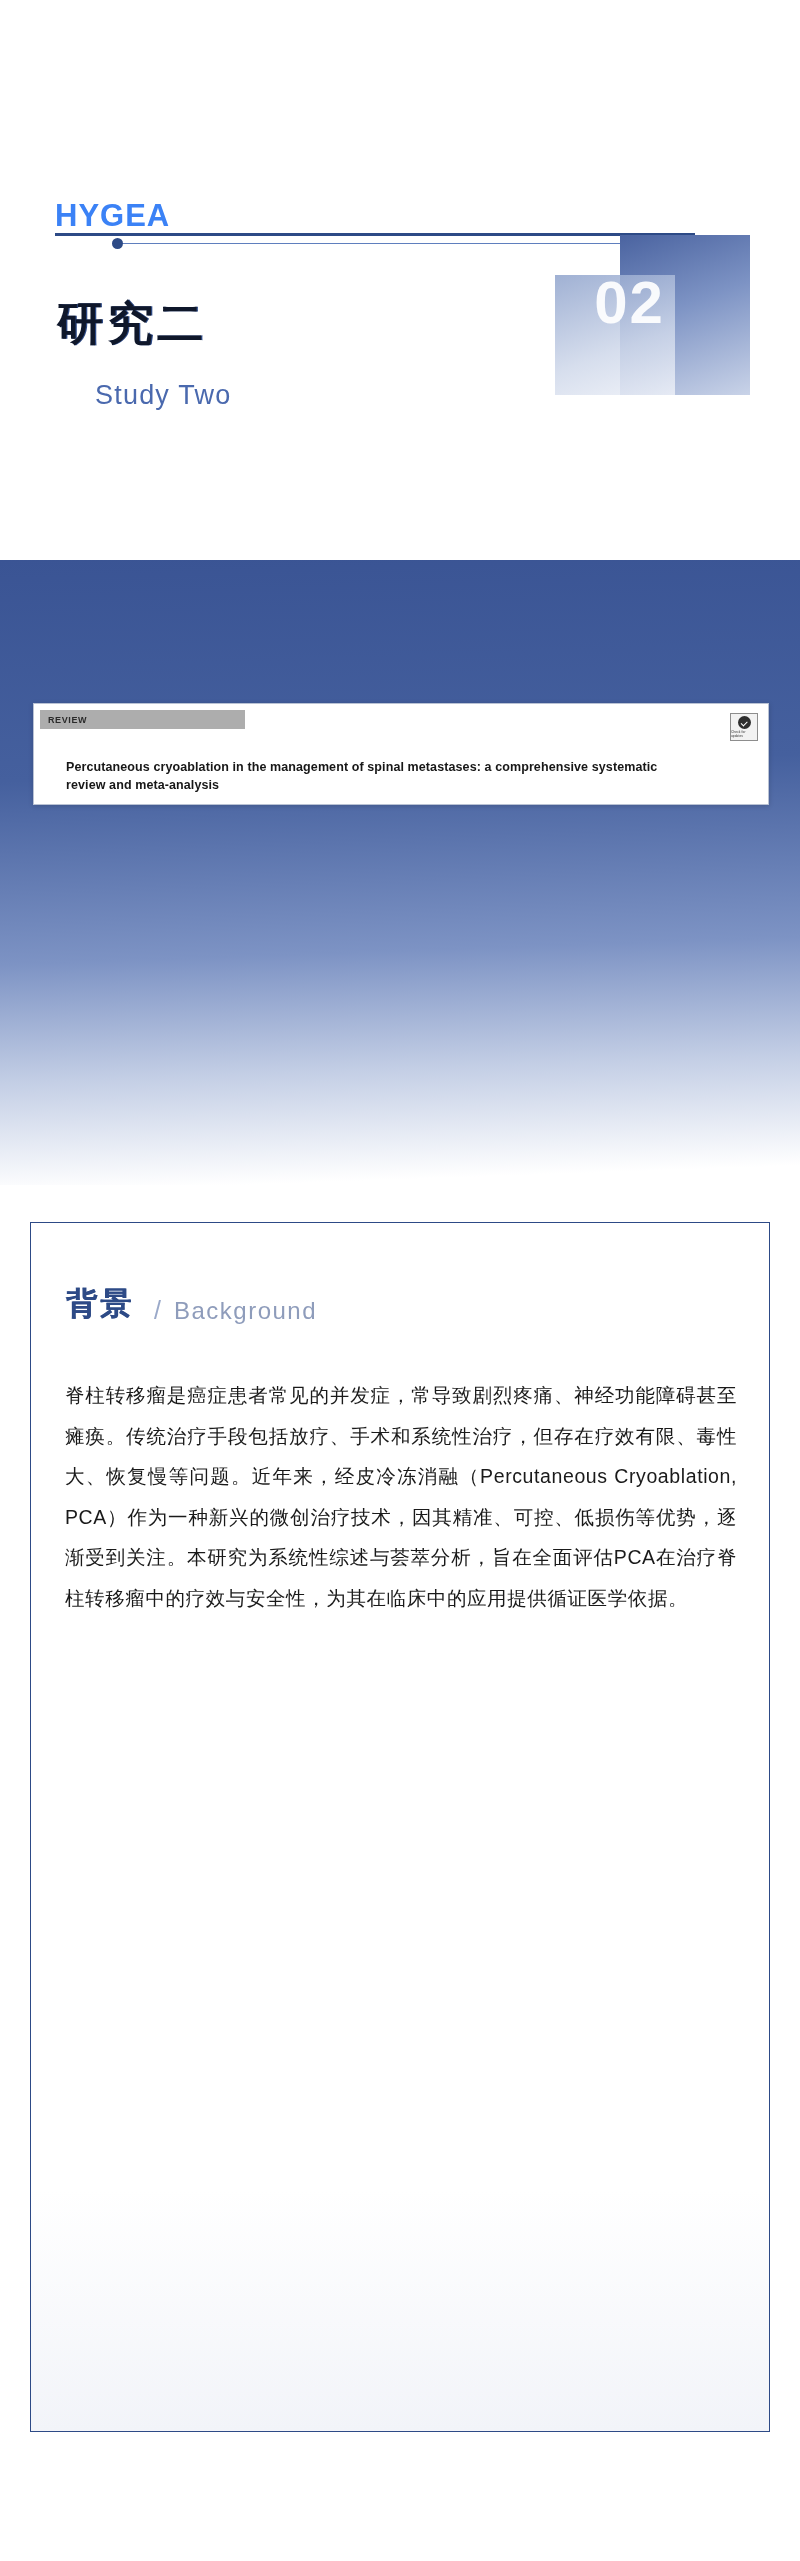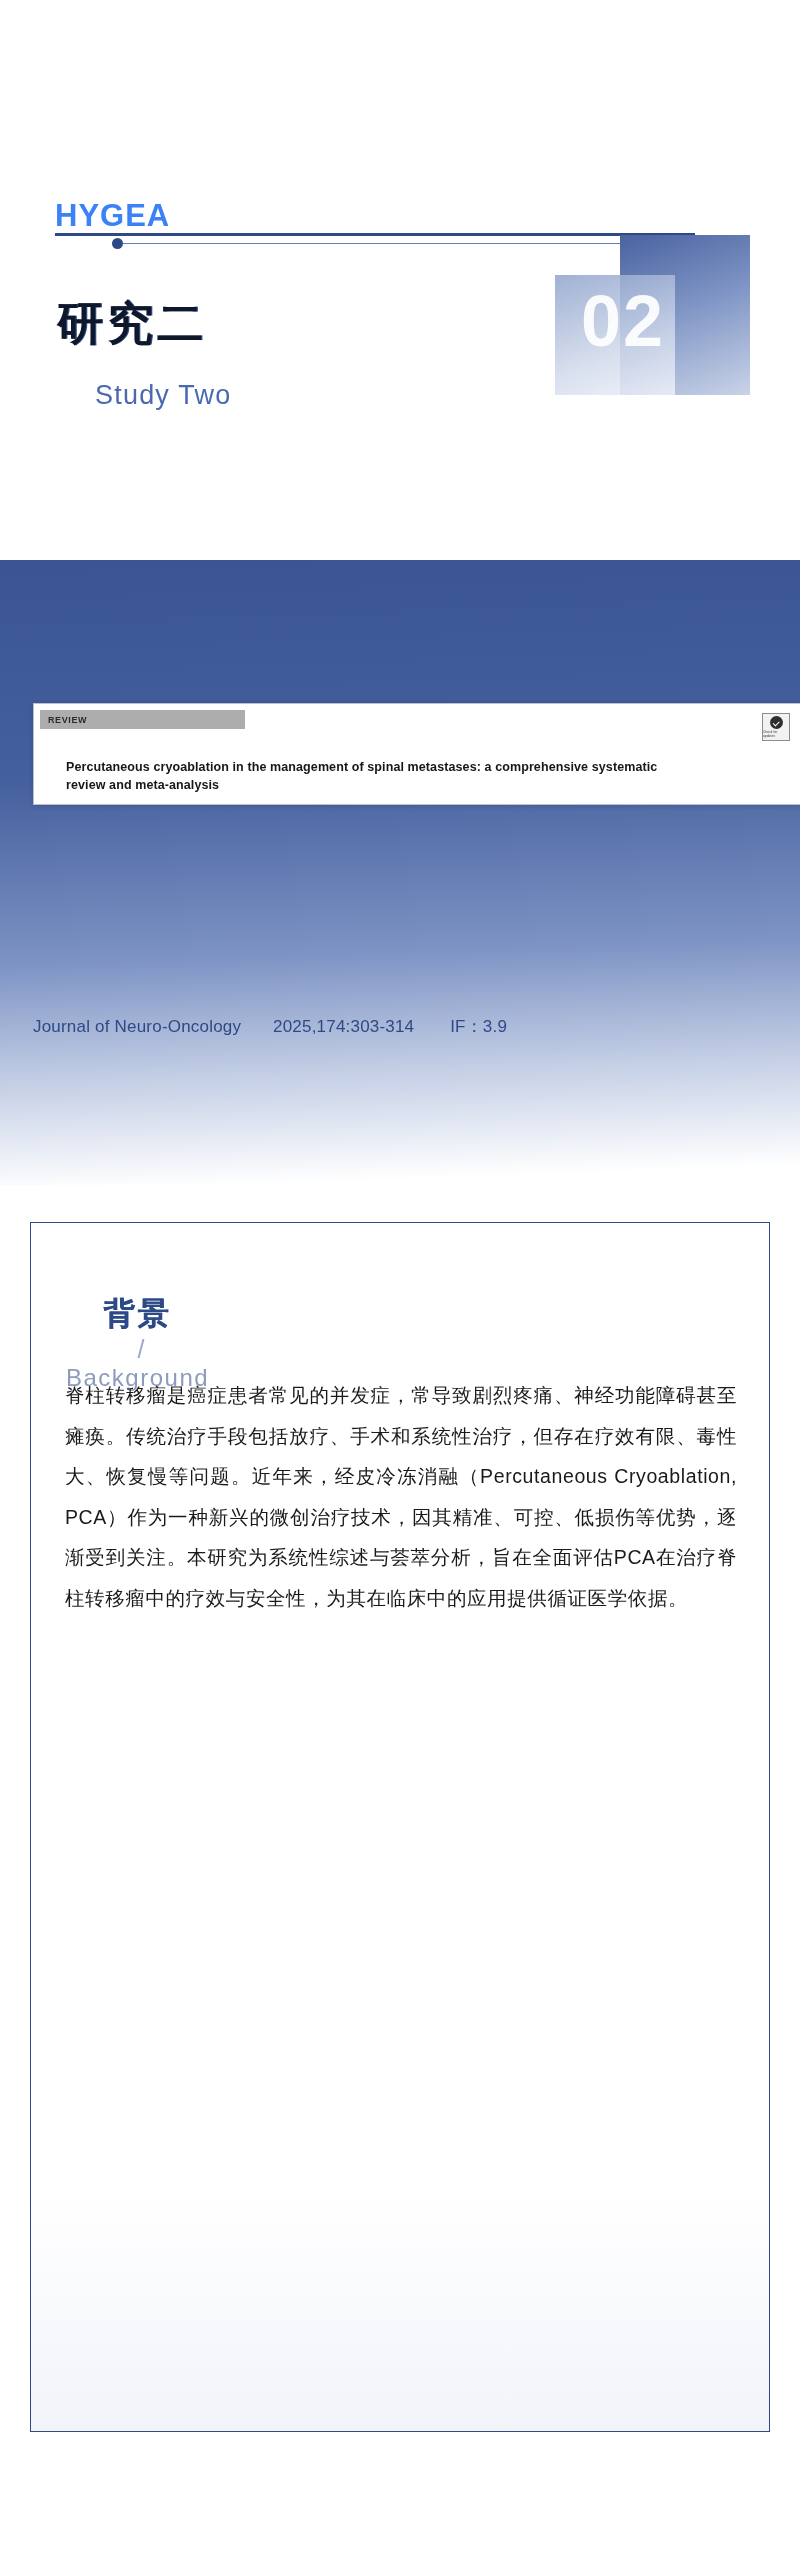--- a/index.html
+++ b/index.html
@@ -85,27 +85,26 @@
     top: 40px;
     width: 120px;
     height: 120px;
     background: linear-gradient(160deg, #8fa3cc 0%, #cfd8ea 60%, #eef1f8 100%);
     opacity: 0.85;
   }
   .deco-number {
     position: absolute;
     right: 85px;
     top: 38px;
-    font-size: 72px;
+    font-size: 60px;
     font-weight: bold;
     color: rgba(255,255,255,0.92);
     letter-spacing: 2px;
     line-height: 1;
     font-family: "Liberation Sans", sans-serif;
-    margin-top: 12px;
   }
 
   .title-cn {
     position: absolute;
     left: 57px;
     top: 300px;
     font-size: 46px;
     font-weight: bold;
     color: #0f172a;
     letter-spacing: 4px;
@@ -136,21 +135,20 @@
 
   .paper-card {
     position: absolute;
     left: 33px;
     top: 143px;
     width: 734px;
     height: 100px;
     background: #ffffff;
     border: 1px solid #b9c2d4;
     box-shadow: 0 1px 5px rgba(0,0,0,0.17);
-    padding-left: 32px;
   }
   .paper-tagbar {
     position: absolute;
     left: 6px;
     top: 6px;
     width: 205px;
     height: 19px;
     background: #adadad;
     display: flex;
     align-items: center;
@@ -234,24 +232,23 @@
     width: 740px;
     height: 1210px;
     border: 1px solid #2d4a86;
     background: linear-gradient(180deg, #ffffff 0%, #ffffff 80%, #f2f4f9 100%);
     box-sizing: border-box;
   }
 
   .sec-head {
     position: absolute;
     left: 35px;
-    top: 70px;
+    top: 60px;
     display: flex;
-    align-items: center;
-    flex-direction: column;
+    align-items: flex-end;
   }
   .sec-head-cn {
     font-size: 31px;
     font-weight: bold;
     color: #2d4a86;
     letter-spacing: 3px;
     font-family: "Liberation Sans", sans-serif;
     text-shadow: 0.8px 0 0 #2d4a86;
   }
   .sec-head-slash {
@@ -309,27 +306,20 @@
     <div class="paper-tagbar">
       <span class="paper-tag">REVIEW</span>
     </div>
     <div class="crossmark">
       <div class="crossmark-circle"></div>
       <div class="crossmark-text">Check for updates</div>
     </div>
     <div class="paper-title">Percutaneous cryoablation in the management of spinal metastases: a comprehensive systematic review and meta-analysis</div>
   </div>
 
-  <div class="journal-line">
-    <span class="jl-name">Journal of Neuro-Oncology</span>
-    <span class="jl-gap"></span>
-    <span>2025,174:303-314</span>
-    <span class="jl-gap-lg"></span>
-    <span>IF：3.9</span>
-  </div>
 </div>
 
 <div class="bg-card">
   <div class="sec-head">
     <span class="sec-head-cn">背景</span>
     <span class="sec-head-slash">/</span>
     <span class="sec-head-en">Background</span>
   </div>
   <div class="sec-body">脊柱转移瘤是癌症患者常见的并发症，常导致剧烈疼痛、神经功能障碍甚至瘫痪。传统治疗手段包括放疗、手术和系统性治疗，但存在疗效有限、毒性大、恢复慢等问题。近年来，经皮冷冻消融（Percutaneous Cryoablation, PCA）作为一种新兴的微创治疗技术，因其精准、可控、低损伤等优势，逐渐受到关注。本研究为系统性综述与荟萃分析，旨在全面评估PCA在治疗脊柱转移瘤中的疗效与安全性，为其在临床中的应用提供循证医学依据。</div>
 </div>

